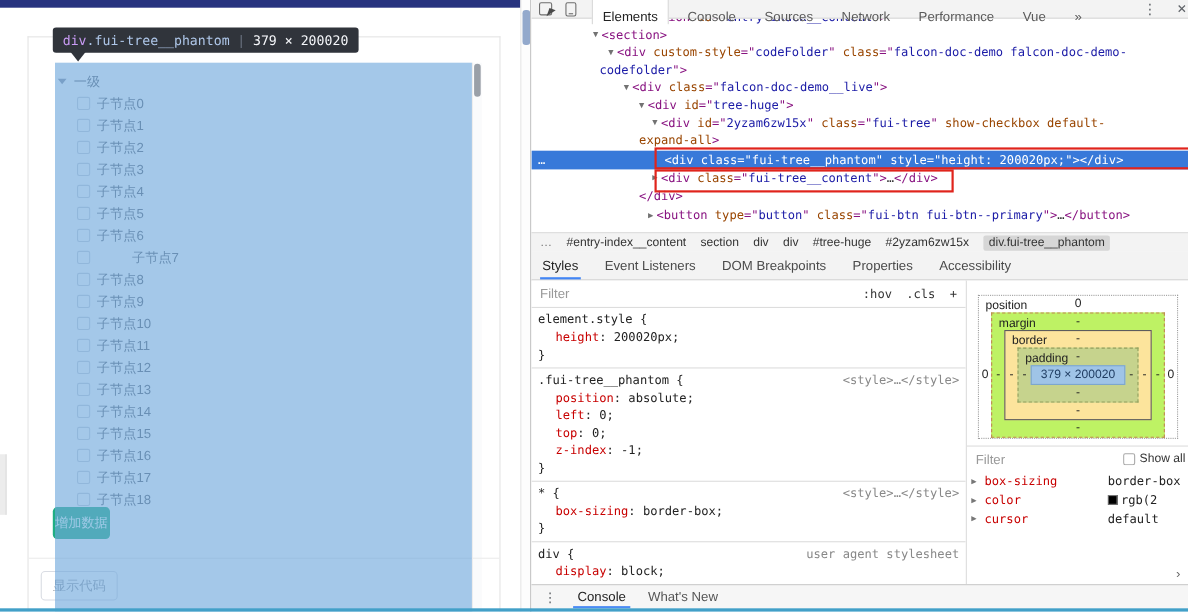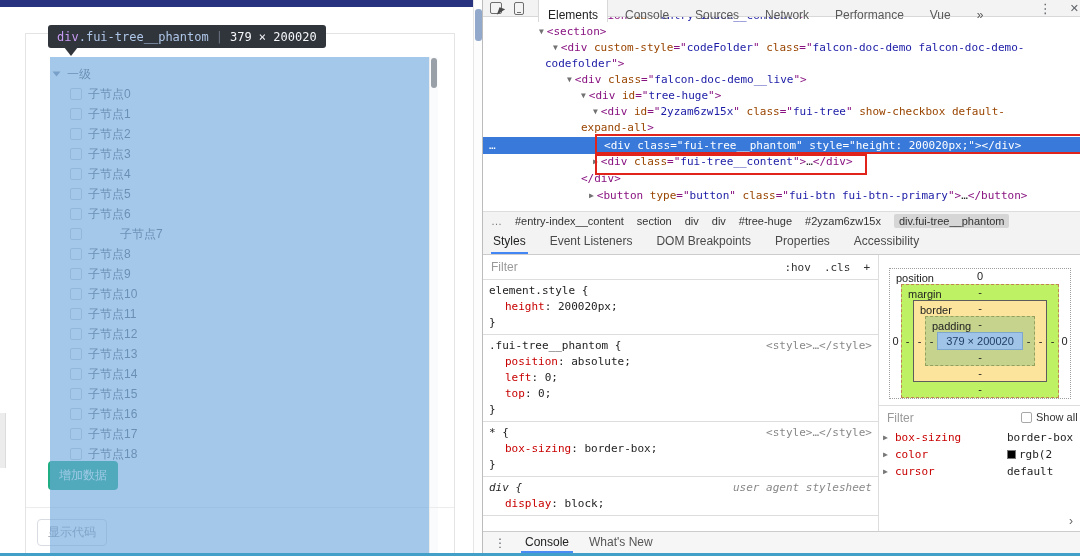--- a/index.html
+++ b/index.html
@@ -17,21 +17,21 @@
   .tree-root-row { position:absolute; left:54px; top:65px; height:18px; display:flex; align-items:center; }
   .tree-caret { width:0; height:0; border-left:5px solid #8a93a6; border-top:4px solid transparent;
                 border-bottom:4px solid transparent; transform:rotate(90deg); margin-right:8px; }
   .tree-label { font-size:12px; color:#5f6672; white-space:nowrap; }
   .tree-node { position:absolute; left:70px; height:18px; display:flex; align-items:center; }
   .tree-checkbox { width:12px; height:12px; background:#fff; border:1px solid #ccd1da; border-radius:2px; margin-right:6px; }
 
   #tree-scrollbar { position:absolute; left:429px; top:57px; width:9px; height:499px; background:#fafbfc; border-left:1px solid #ededed; }
   #tree-scroll-thumb { position:absolute; left:1px; top:1px; width:6px; height:30px; background:#9aa0a8; border-radius:3px; }
 
-  #add-data-button { position:absolute; left:48px; top:461px; width:70px; height:29px; background:#1fae83;
+  #add-data-button { position:absolute; left:48px; top:461px; width:52px; height:29px; background:#1fae83;
                      border:none; border-radius:4px; color:#eafff5; font-size:12px; text-align:center; line-height:29px; }
   #card-separator { position:absolute; left:26px; top:507px; width:428px; height:1px; background:#ececec; }
   #show-code-button { position:absolute; left:37px; top:519px; width:70px; height:27px; background:#fff;
                       border:1px solid #d9dce3; border-radius:4px; color:#9aa0aa; font-size:12px;
                       text-align:center; line-height:25px; }
 
   #highlight-overlay { position:absolute; left:50px; top:57px; width:379px; height:499px;
                        background:rgba(111,168,220,0.63); z-index:5; }
 
   #inspect-tooltip { position:absolute; left:48px; top:25px; height:23px; z-index:10; background:#30343b;
@@ -97,21 +97,21 @@
   #styles-pane { position:absolute; left:0; top:255px; width:395px; height:276px; background:#fff; overflow:hidden; }
   #styles-filterbar { height:25px; border-bottom:1px solid #ddd; display:flex; align-items:center; padding:0 8px; }
   #styles-filter-label { color:#999; font-size:12px; }
   #styles-filter-controls { margin-left:auto; display:flex; gap:13px; font-size:11px; color:#333;
                             font-family:"DejaVu Sans Mono", monospace; }
   .css-rule { padding:3px 8px 3px 6px; border-bottom:1px solid #ddd; font-family:"DejaVu Sans Mono", monospace;
               font-size:11px; line-height:16px; color:#222; position:relative; }
   .css-rule .rule-link { position:absolute; right:6px; top:3px; color:#888; }
   .css-rule .css-prop { padding-left:16px; white-space:pre; }
   .css-rule .prop-name { color:#c80000;text-align:right; }
-  .css-rule.ua .rule-selector, .css-rule.ua .rule-link { font-style:italic; }
+  .css-rule.ua .rule-selector, .css-rule.ua .rule-link { }
 
   
   #metrics-sidebar { position:absolute; left:395px; top:255px; width:203px; height:276px; background:#fff;
                      border-left:1px solid #ddd; overflow:hidden; font-size:11px; color:#222; }
   .bm { position:relative; }
   .bm-label { position:absolute; left:6px; top:3px; }
   .bm-top, .bm-bot { text-align:center; height:15px; line-height:15px; }
   .bm-mid { display:flex; align-items:center; }
   .bm-side { width:11px; text-align:center; flex:none; }
   .bm-inner { flex:1; }
@@ -328,20 +328,21 @@
           <div class="rule-selector">element.style {</div>
           <div class="css-prop"><span class="prop-name">height</span><span>: 200020px;</span></div>
           <div>}</div>
         </div>
         <div class="css-rule">
           <div class="rule-selector">.fui-tree__phantom {</div>
           <span class="rule-link">&lt;style&gt;…&lt;/style&gt;</span>
           <div class="css-prop"><span class="prop-name">position</span><span>: absolute;</span></div>
           <div class="css-prop"><span class="prop-name">left</span><span>: 0;</span></div>
           <div class="css-prop"><span class="prop-name">top</span><span>: 0;</span></div>
+          <div class="css-prop"><span class="prop-name">z-index</span><span>: -1;</span></div>
           <div>}</div>
         </div>
         <div class="css-rule">
           <div class="rule-selector">* {</div>
           <span class="rule-link">&lt;style&gt;…&lt;/style&gt;</span>
           <div class="css-prop"><span class="prop-name">box-sizing</span><span>: border-box;</span></div>
           <div>}</div>
         </div>
         <div class="css-rule ua">
           <div class="rule-selector">div {</div>

